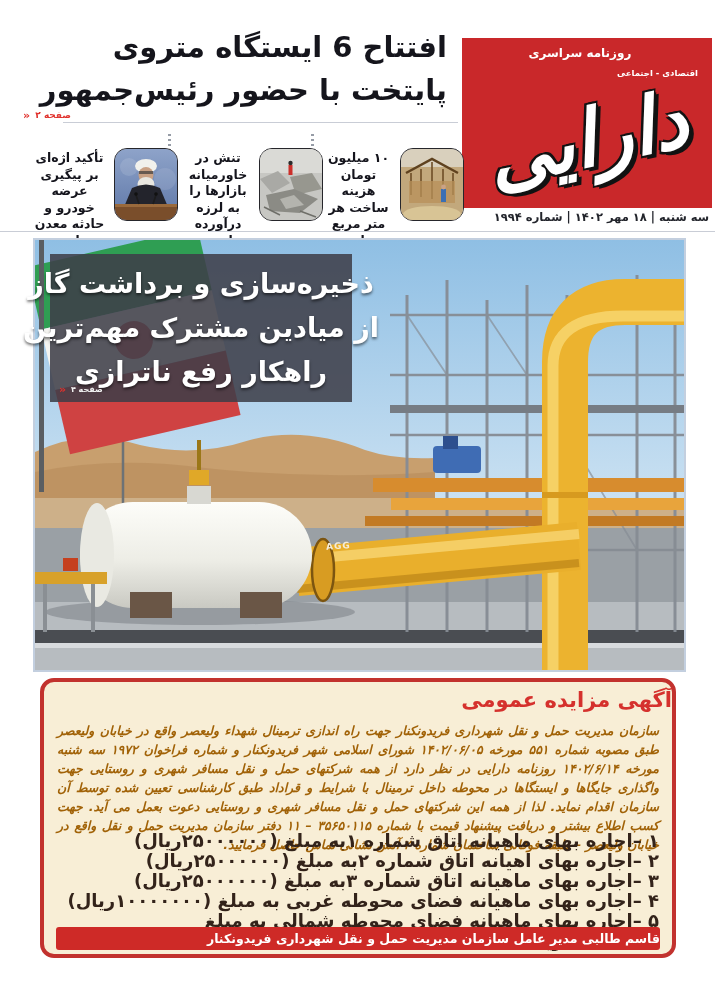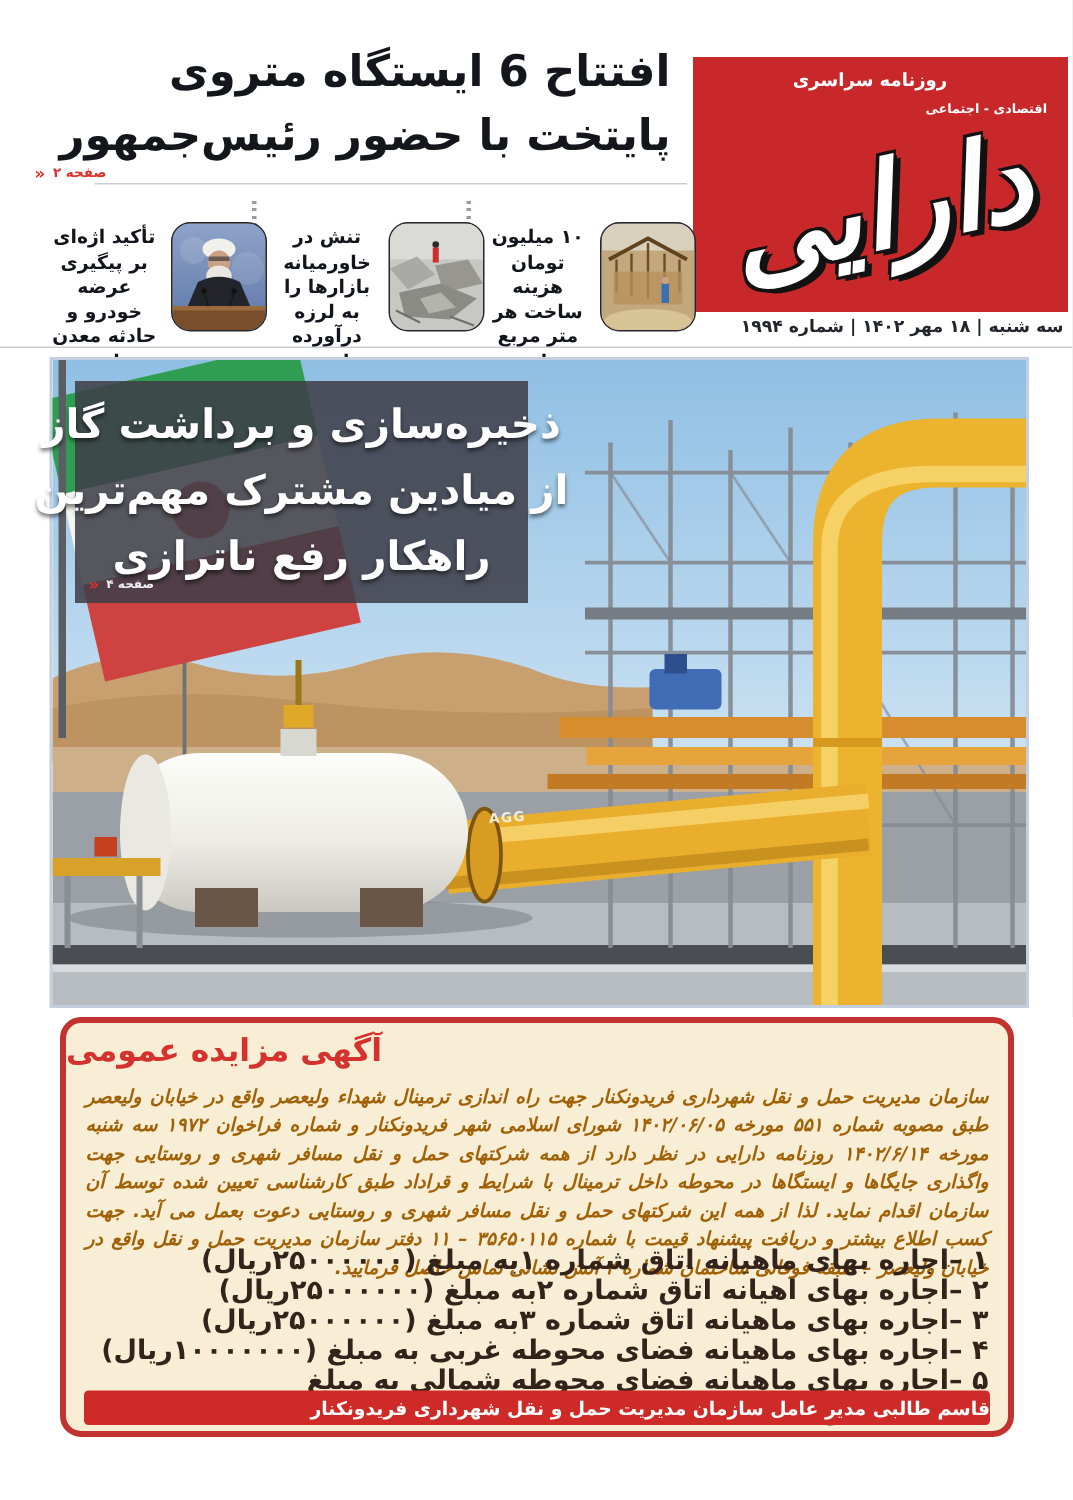--- a/index.html
+++ b/index.html
@@ -51,21 +51,21 @@
   .overlay-line{font-size:27px;font-weight:900;color:#ffffff;line-height:44px;
     text-shadow:0 2px 3px rgba(0,0,0,.55);white-space:nowrap;}
   .overlay-ref{position:absolute;left:9px;bottom:6px;font-size:8px;}
   .overlay-ref .lbl{color:#f2f2f2;}
   .pipe-label{position:absolute;left:291px;top:301px;color:#f4ecd9;font-size:9px;
     font-weight:700;direction:ltr;letter-spacing:1px;transform:rotate(-4deg);}
 
   
   .notice{position:absolute;left:40px;top:678px;width:636px;height:280px;box-sizing:border-box;
     background:#f8eed6;border:4px solid #c2322e;border-radius:14px;}
-  .notice-title{position:absolute;top:6px;left:0;right:0;text-align:left;
+  .notice-title{position:absolute;top:6px;left:0;right:0;text-align:right;
     font-size:21px;font-weight:900;color:#d5312d;}
   .notice-body{position:absolute;top:39px;right:13px;left:13px;margin:0;
     font-size:12.5px;font-weight:700;line-height:19px;color:#a16207;
     text-align:justify;text-align-last:right;font-style:italic;}
   .notice-items{position:absolute;top:149px;right:13px;left:13px;}
   .notice-item{font-size:18px;font-weight:700;line-height:20px;color:#33231a;text-align:right;}
   .notice-signature{position:absolute;left:12px;right:12px;top:245px;height:23px;
     background:#ce2a27;border-radius:3px;color:#fff;font-size:12.5px;font-weight:700;
     text-align:right;line-height:23px;}
 </style>

